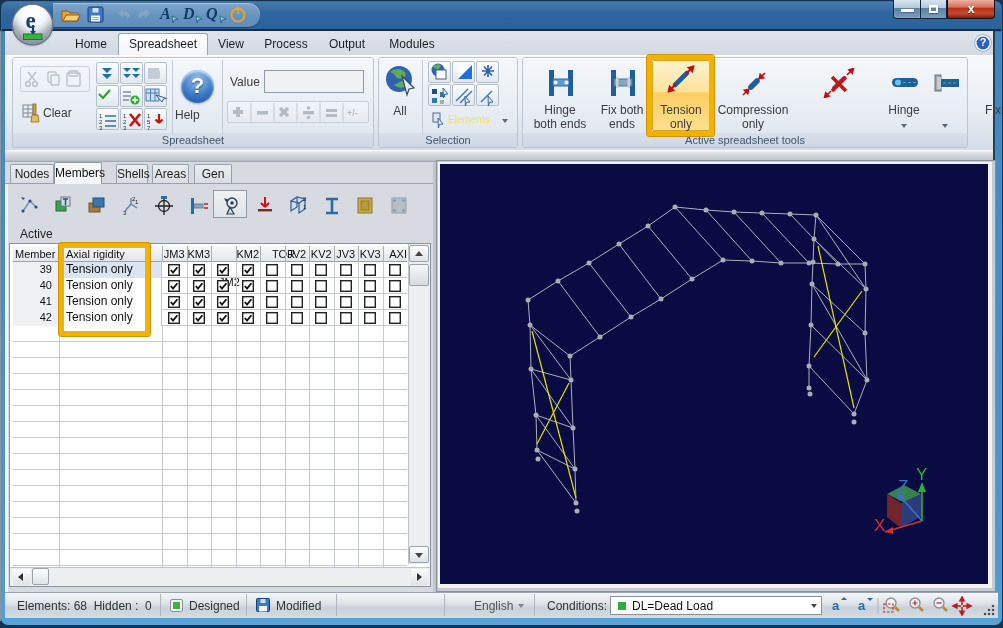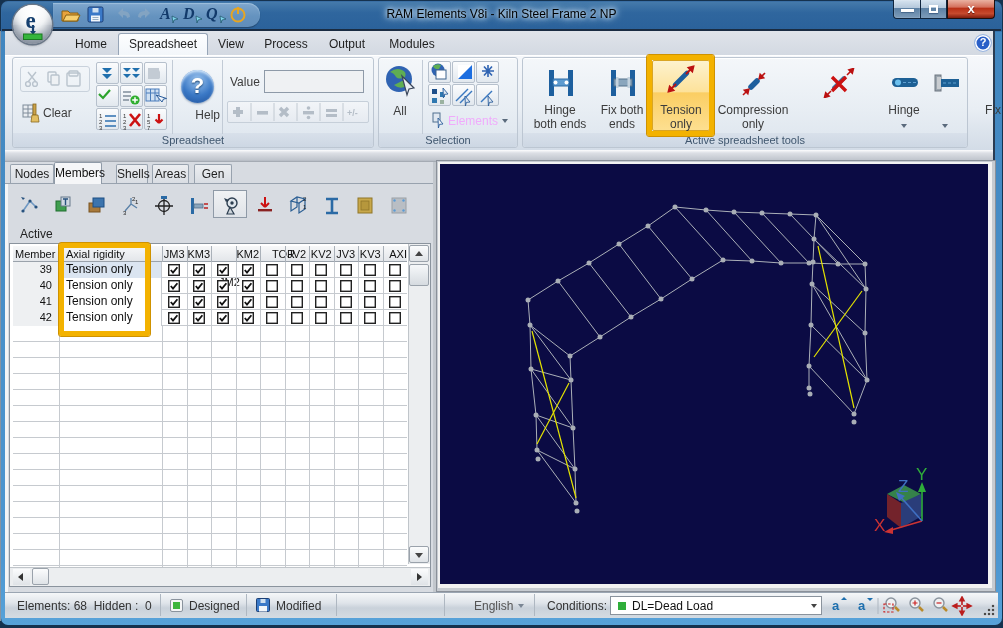--- a/index.html
+++ b/index.html
@@ -6,21 +6,20 @@
 body{font-family:"Liberation Sans",sans-serif;}
 #win{position:relative;width:1003px;height:628px;overflow:hidden;background:#2c639b;}
 .abs{position:absolute;}
 </style></head><body>
 <div id="win">
 
 <div class="abs" style="left:0;top:0;width:1003px;height:628px;background:#15324f;"></div>
 <div class="abs" style="left:1px;top:1px;width:1001px;height:624px;border-radius:7px;background:linear-gradient(#3a6fa5,#2c639c 30px,#4186bf 31px,#4e97d1 90%,#57a2d9);"></div>
 <div class="abs" style="left:2px;top:2px;width:999px;height:27px;border-radius:6px 6px 0 0;background:linear-gradient(#457aab,#2f669e 40%,#2b629b);"></div>
 
-<div class="abs" style="left:2px;top:7px;width:999px;height:18px;font-size:12px;text-align:center;color:#000;text-shadow:0 0 6px #cfe3f2,0 0 4px #cfe3f2,0 0 10px #cfe3f2;">RAM Elements V8i - Kiln Steel Frame 2 NP</div>
 
 <div class="abs" style="left:893px;top:0;width:102px;height:19px;">
  <div class="abs" style="left:0;top:0;width:28px;height:19px;border:1px solid #10253d;border-top:none;border-radius:0 0 0 4px;background:linear-gradient(#d7e4f0,#b3c7da 45%,#5c80a3 46%,#7e9cba);box-shadow:inset 0 0 1px #fff;"></div>
  <div class="abs" style="left:28px;top:0;width:26px;height:19px;border:1px solid #10253d;border-top:none;border-left:none;background:linear-gradient(#d7e4f0,#b3c7da 45%,#5c80a3 46%,#7e9cba);"></div>
  <div class="abs" style="left:54px;top:0;width:48px;height:19px;border:1px solid #1c0f0f;border-top:none;border-radius:0 0 4px 0;background:linear-gradient(#eab2a1,#d4705c 40%,#b83016 45%,#c64a2e 75%,#7e1d0d);"></div>
  <div class="abs" style="left:8px;top:9px;width:13px;height:3px;background:#fff;box-shadow:0 1px 1px #45658a;"></div>
  <div class="abs" style="left:36px;top:5px;width:9px;height:8px;border:2px solid #fff;box-shadow:0 1px 1px #45658a;"></div>
  <div class="abs" style="left:70px;top:1px;width:16px;height:15px;color:#fff;font-size:13px;font-weight:bold;text-align:center;text-shadow:0 1px 1px #5d150b;">x</div>
 </div>
 
@@ -169,21 +168,21 @@
  <g font-size="6" fill="#333">
         <text x="51" y="56">1</text>
         <text x="51" y="62">5</text>
         <text x="51" y="68">7</text>
       </g>
  <path d="M63 52 l0 9 m0 0 l-3.5 -3.5 m3.5 3.5 l3.5 -3.5" stroke="#cc1111" stroke-width="2.2" fill="none"></path>
 </svg>
 
 <div class="abs" style="left:181px;top:70px;width:33px;height:33px;border-radius:50%;background:radial-gradient(circle at 50% 30%,#9cc4ee,#3b79c6 55%,#1c4f9a);box-shadow:inset 0 2px 3px #d6e8fa,0 1px 2px rgba(40,70,110,.4);"></div>
 <div class="abs" style="left:181px;top:73px;width:33px;height:30px;color:#fff;font-size:22px;font-weight:bold;text-align:center;text-shadow:0 1px 2px #16406f;">?</div>
-<div class="abs" style="left:175px;top:108px;width:45px;font-size:12px;color:#3c3c3c;text-align:right;">Help</div>
+<div class="abs" style="left:175px;top:108px;width:45px;font-size:12px;color:#3c3c3c;text-align:left;">Help</div>
 <div class="abs" style="left:222px;top:60px;width:1px;height:74px;background:#c2cbd6;"></div>
 <div class="abs" style="left:172px;top:60px;width:1px;height:74px;background:#c2cbd6;"></div>
 
 <div class="abs" style="left:230px;top:75px;font-size:12px;color:#3c3c3c;">Value</div>
 <div class="abs" style="left:264px;top:70px;width:100px;height:23px;border:1px solid #8e9aa8;background:#eff1f3;"></div>
 <div class="abs" style="left:227px;top:101px;width:142px;height:22px;border:1px solid #c6cfd9;border-radius:2px;background:linear-gradient(#f2f5f8,#e6ebf1);"></div>
 <svg class="abs" style="left:227px;top:101px;" width="142" height="22" viewBox="0 0 142 22">
  <g stroke="#c2cad2" stroke-width="1">
         <line x1="24" y1="2" x2="24" y2="20"></line>
         <line x1="47" y1="2" x2="47" y2="20"></line>
@@ -241,21 +240,21 @@
  <path d="M37 35 l5 6 -3.6 0.4 -1 3.6 z" fill="#dde7f2" stroke="#2b5d9b" stroke-width="0.9"></path>
  <g stroke="#3a78c0" stroke-width="1.5">
         <line x1="53" y1="41" x2="64" y2="30"></line>
       </g>
  <path d="M60 35 l5 6 -3.6 0.4 -1 3.6 z" fill="#dde7f2" stroke="#2b5d9b" stroke-width="0.9"></path>
 </svg>
 <svg class="abs" style="left:432px;top:112px;" width="14" height="16" viewBox="0 0 14 16">
  <rect x="1" y="1" width="7" height="9" fill="#dfe7f0" stroke="#51708f"></rect>
  <path d="M6 6 l5 6 -3.6 0.4 -1 3.6 z" fill="#eef2f7" stroke="#2b5d9b" stroke-width="0.9"></path>
 </svg>
-<div class="abs" style="left:448px;top:114px;font-size:12px;color:#f0abfc;">Elements</div>
+<div class="abs" style="left:448px;top:114px;font-size:10px;color:#fde047;">Elements</div>
 <div class="abs" style="left:502px;top:119px;width:0;height:0;border-left:3.5px solid transparent;border-right:3.5px solid transparent;border-top:4px solid #5a6a7c;"></div>
 
 <svg class="abs" style="left:546px;top:68px;" width="30" height="30" viewBox="0 0 30 30">
  <rect x="3" y="2" width="5" height="26" fill="#1d5f9e"></rect>
  <rect x="22" y="2" width="5" height="26" fill="#1d5f9e"></rect>
  <rect x="7" y="11" width="16" height="7" fill="#5d9bd0" stroke="#2a6aa5"></rect>
  <circle cx="9.5" cy="14.5" r="2" fill="#fff"></circle>
  <circle cx="20.5" cy="14.5" r="2" fill="#fff"></circle>
 </svg>
 <div class="abs" style="left:514px;top:103px;width:92px;font-size:12px;color:#3c3c3c;text-align:center;line-height:14px;">Hinge<br>both ends</div>

